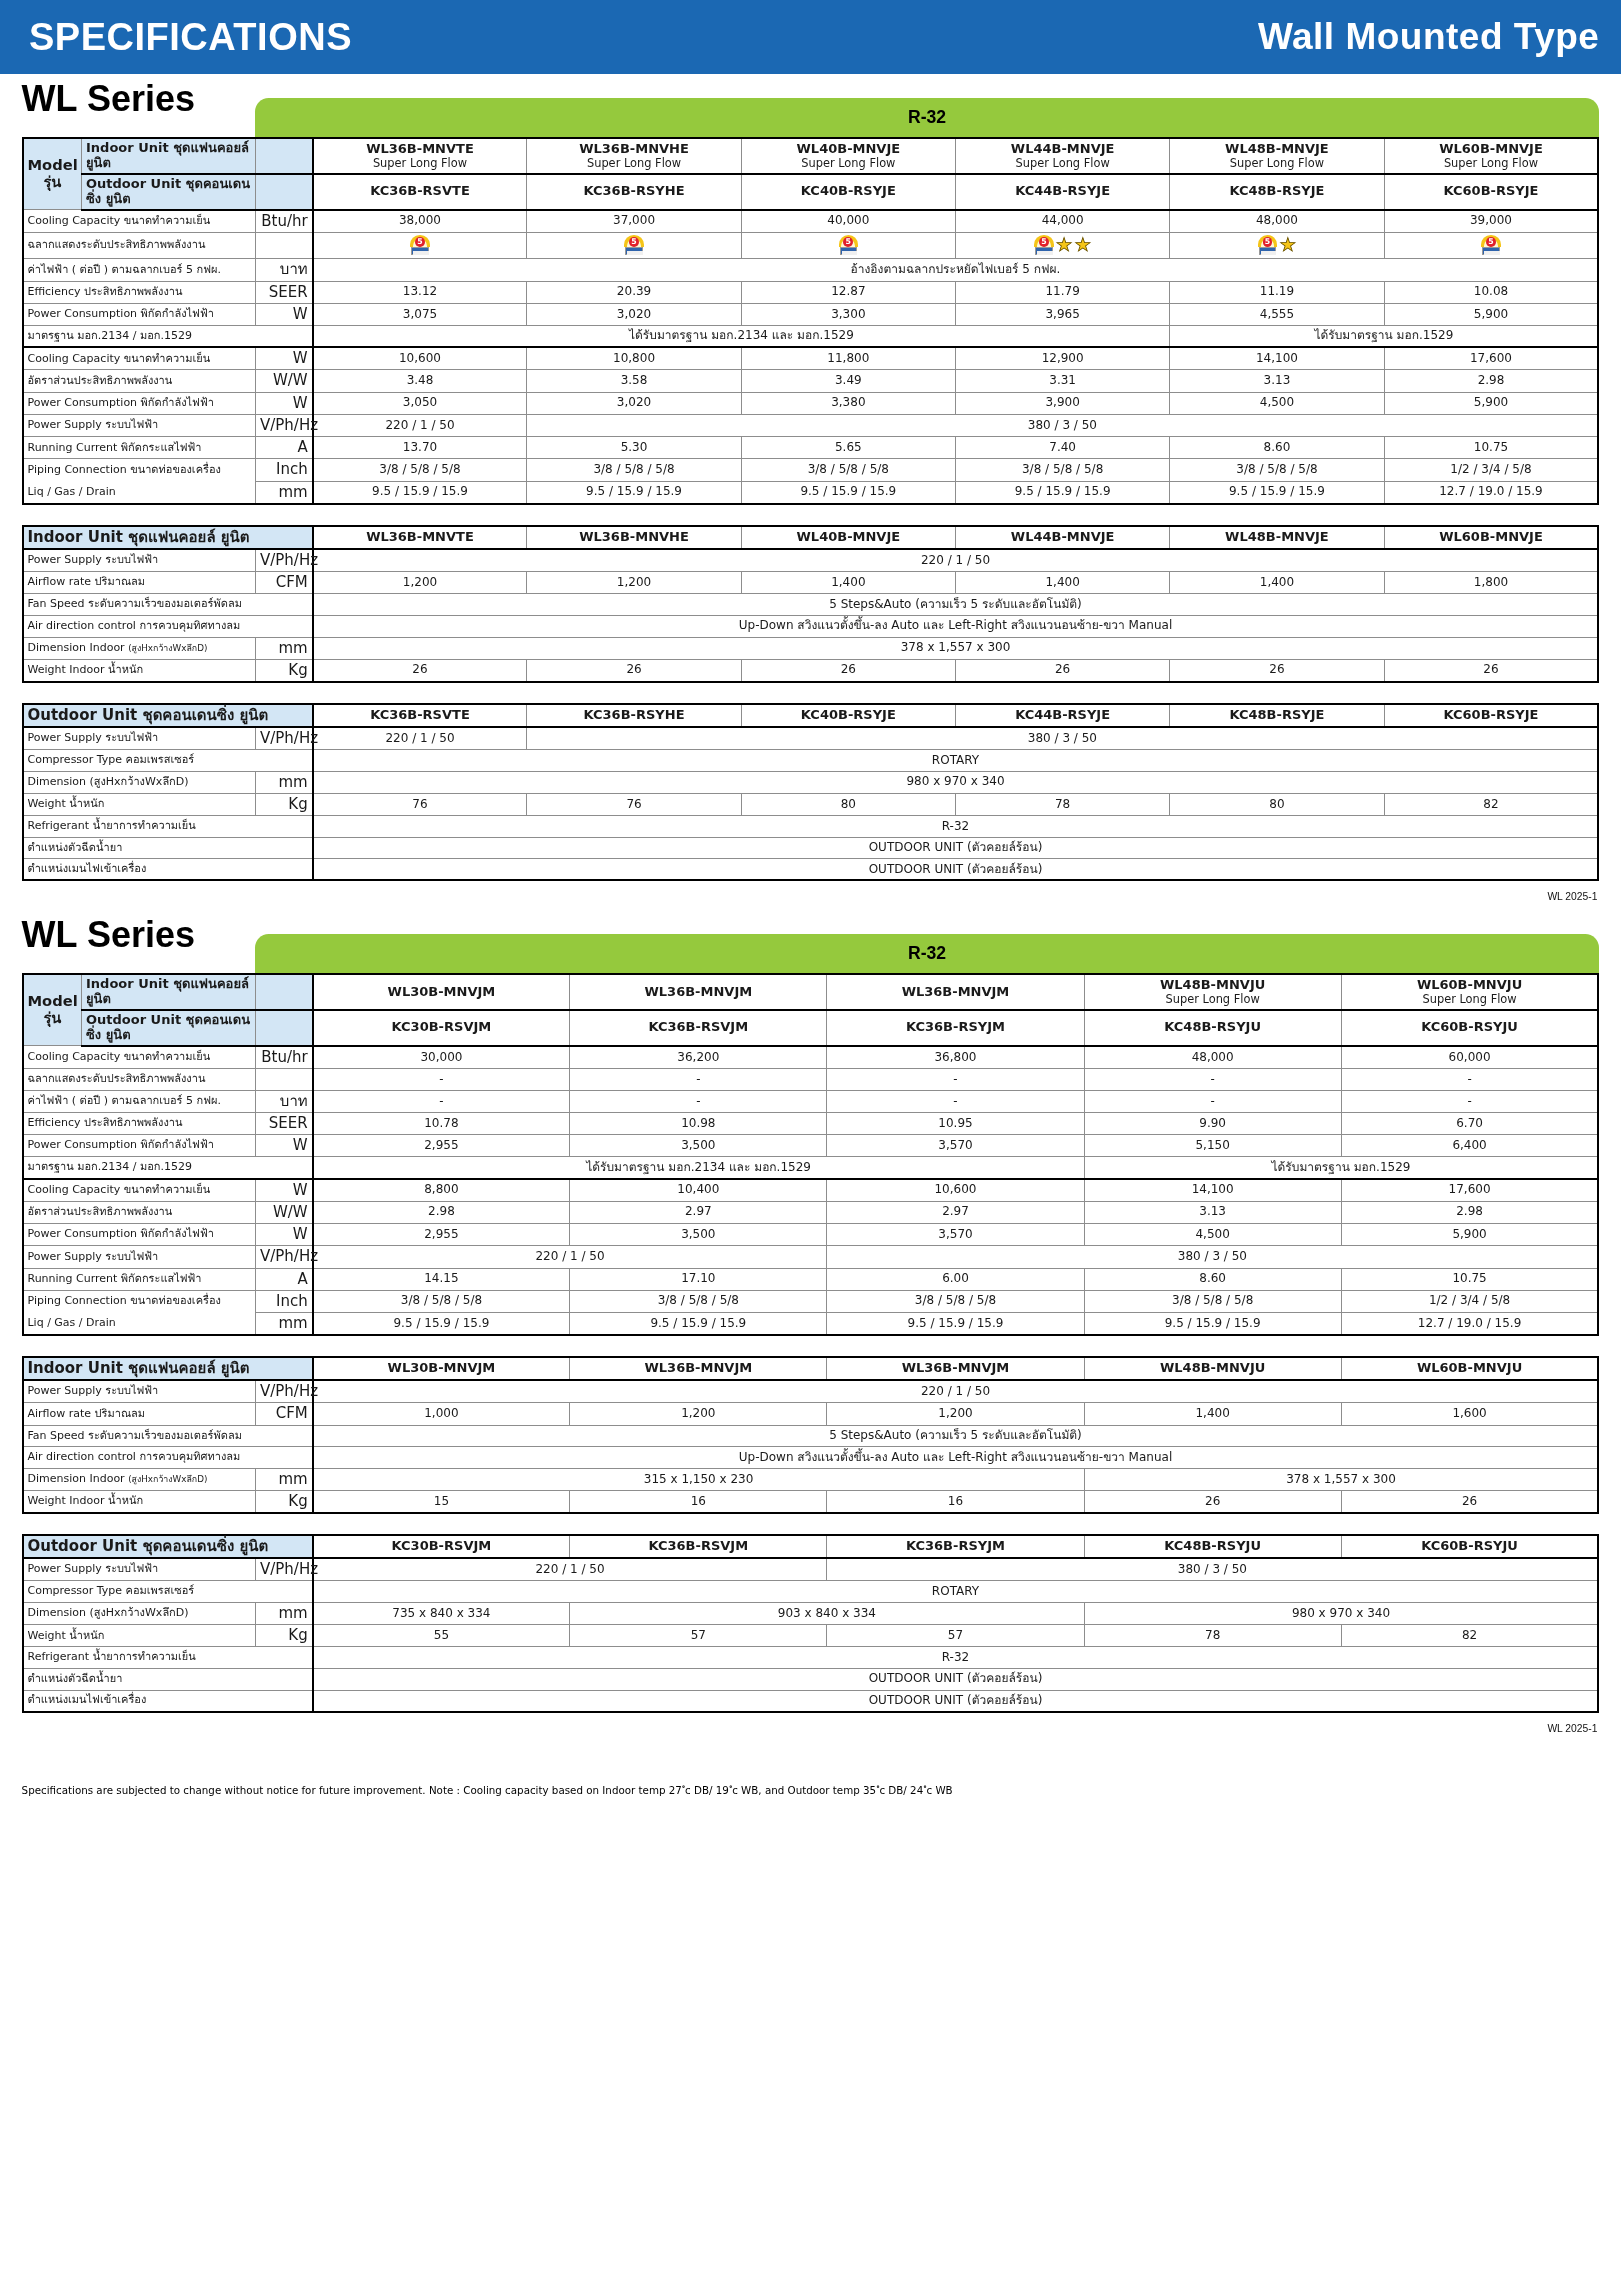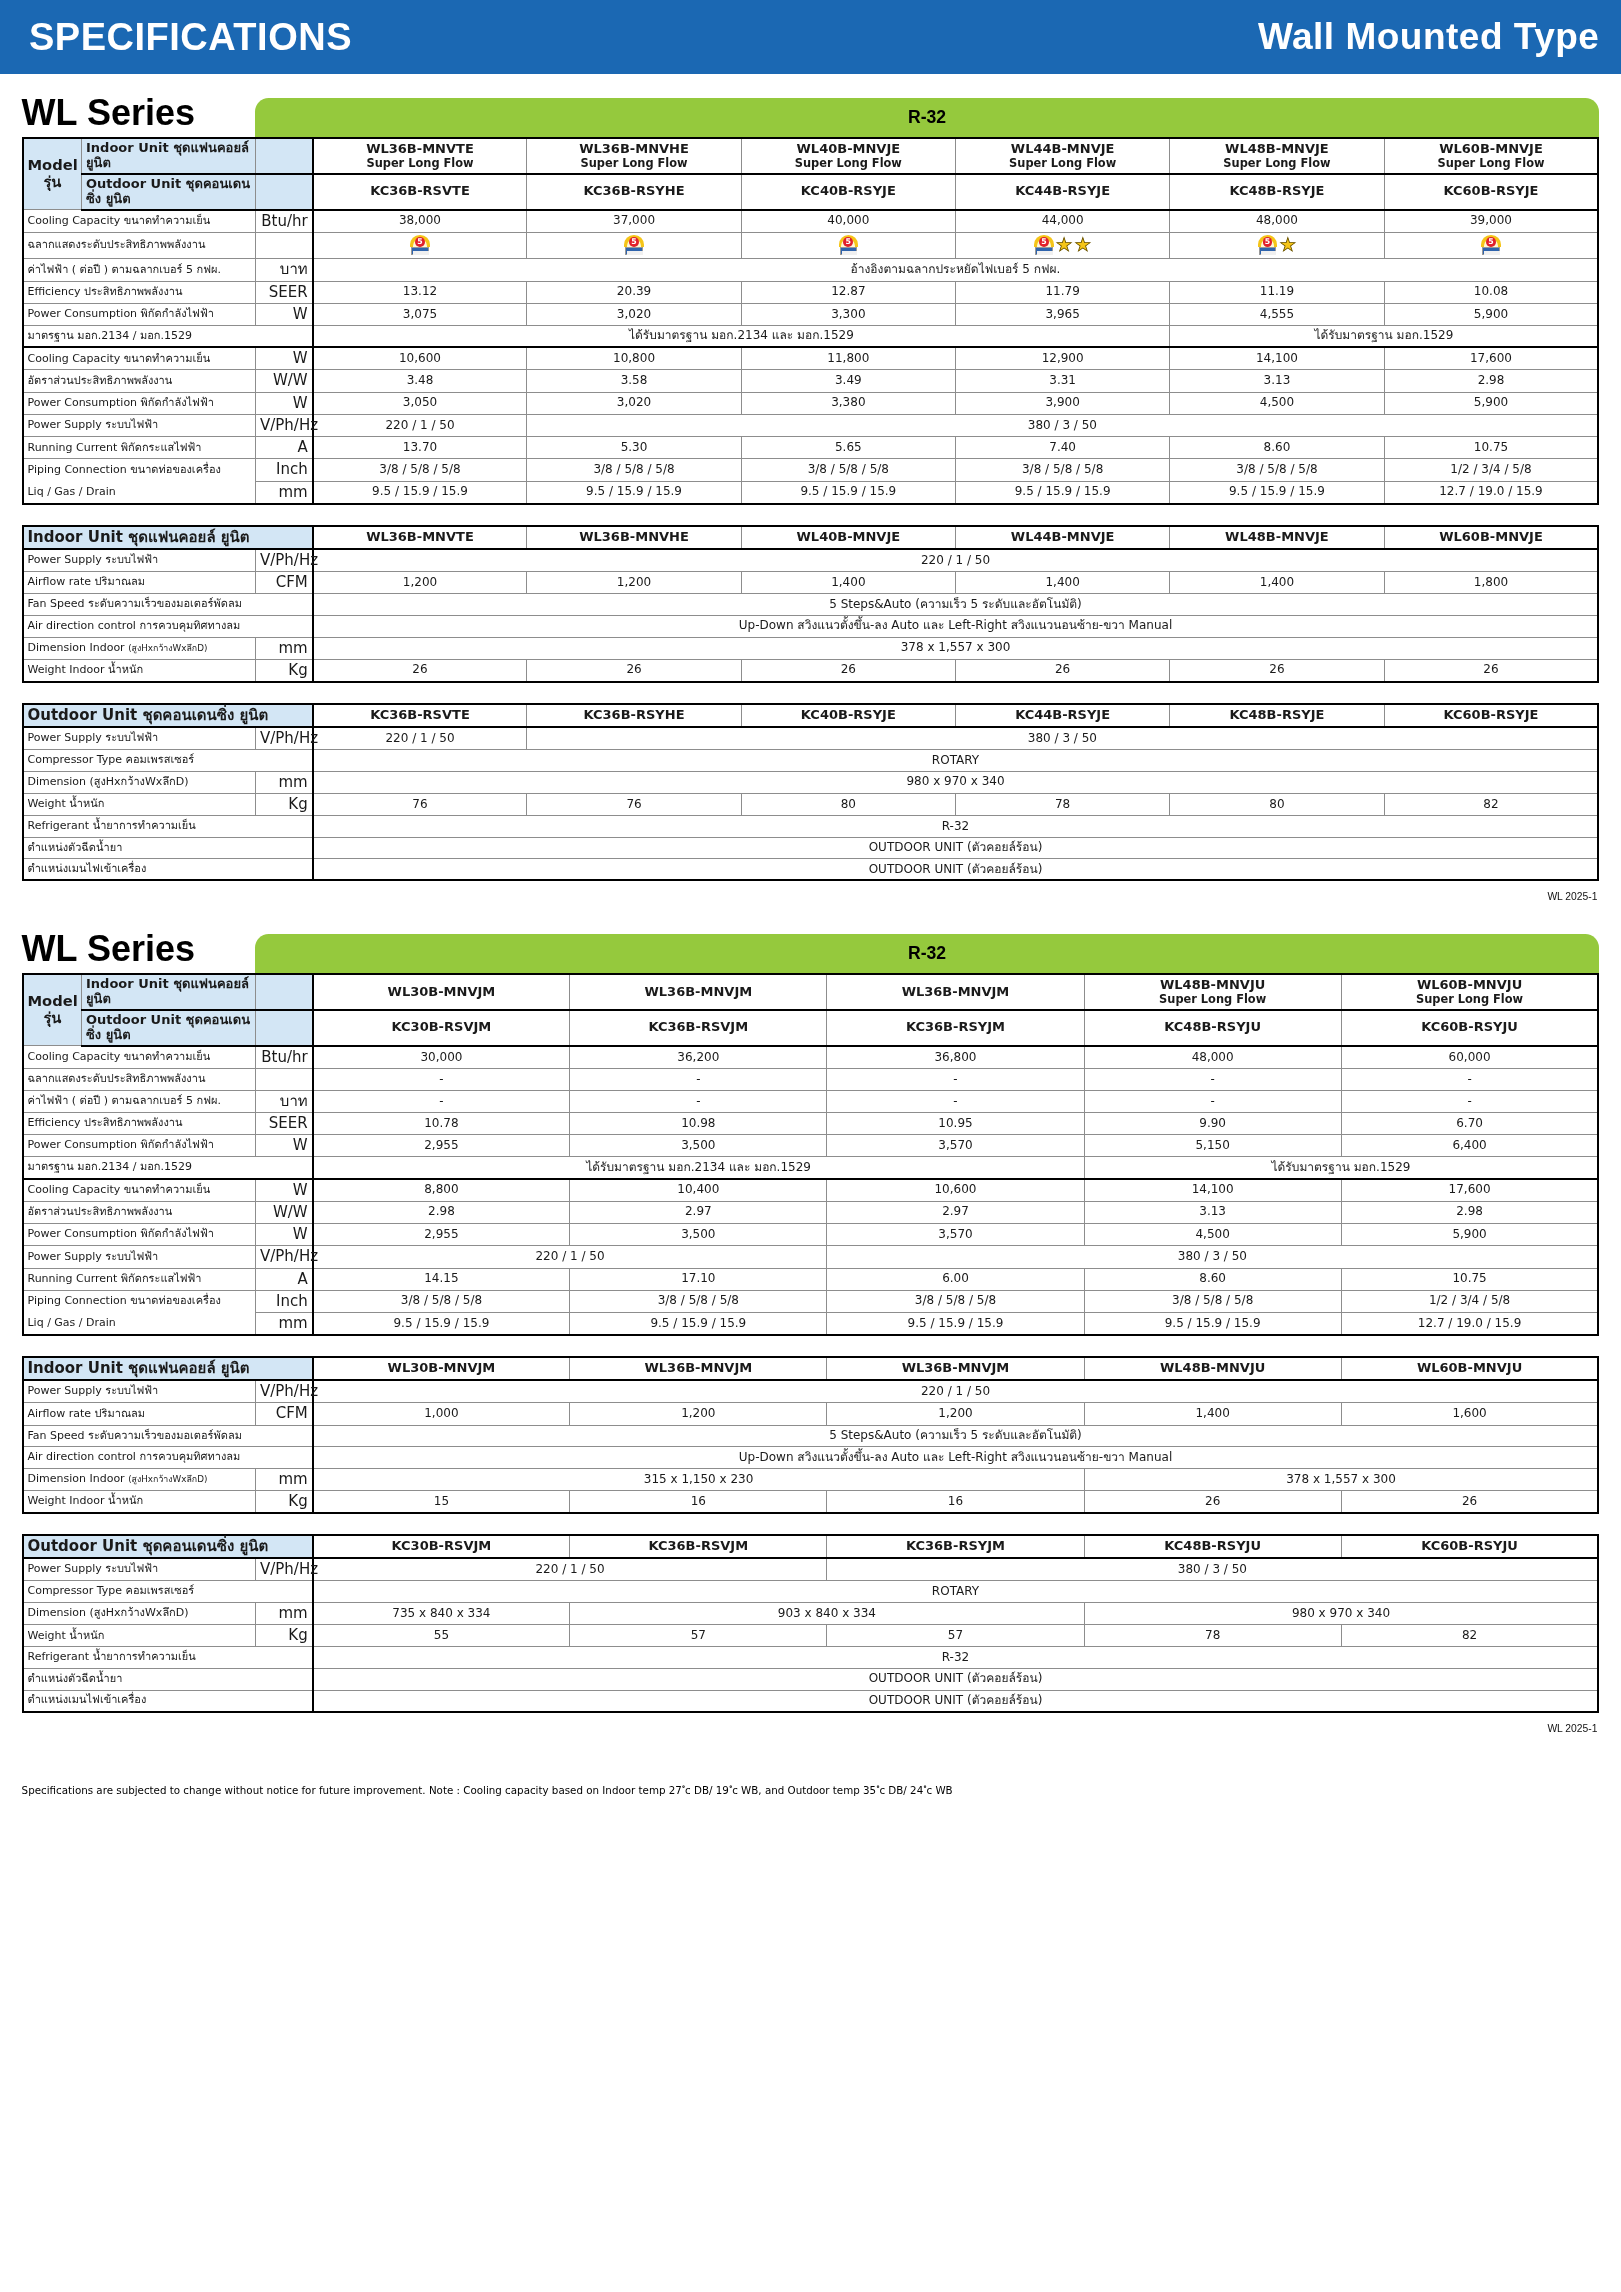--- a/index.html
+++ b/index.html
@@ -46,21 +46,21 @@
     align-items: flex-end;
     height: 53px;
   }
   .series-title {
     font-family: "Liberation Sans", sans-serif;
     font-weight: bold;
     font-size: 36px;
     color: #000;
     width: 233px;
     line-height: 1;
-    padding-bottom: 6px;
+    padding-bottom: 20px;
   }
   .refrig-bar {
     flex: 1;
     background: #95c93d;
     border-top-left-radius: 13.7px;
     border-top-right-radius: 13.7px;
     height: 39px;
     display: flex;
     align-items: center;
     justify-content: center;
@@ -87,21 +87,21 @@
   col.c-lbl-a { width: 174px; }
   col.c-lbl-b { width: 59px; }
   col.c-unit  { width: 57px; }
 
   .lbl { text-align: left; padding-left: 7.8px; font-size: 11px; }
   .unit { text-align: right; font-size: 15px; }
   .val  { text-align: center; font-size: 12px; }
 
   .bluehead { background: #d3e6f5; }
   .modelname { font-weight: bold; font-size: 13px; text-align: center; line-height: 1.18; }
-  .modelname .sub { font-weight: bold; font-size: 11.4px; display: block; }
+  .modelname .sub { font-weight: normal; font-size: 11.4px; display: block; }
   .modelcellhdr { font-weight: bold; font-size: 13px; text-align: left; padding-left: 9.8px; }
   .modelword { font-weight: bold; font-size: 14.7px; text-align: center; }
 
   .sec-title {
     background: #d3e6f5;
     font-weight: bold;
     font-size: 15px;
     text-align: left;
     padding-left: 9.8px;
     height: 29px;

